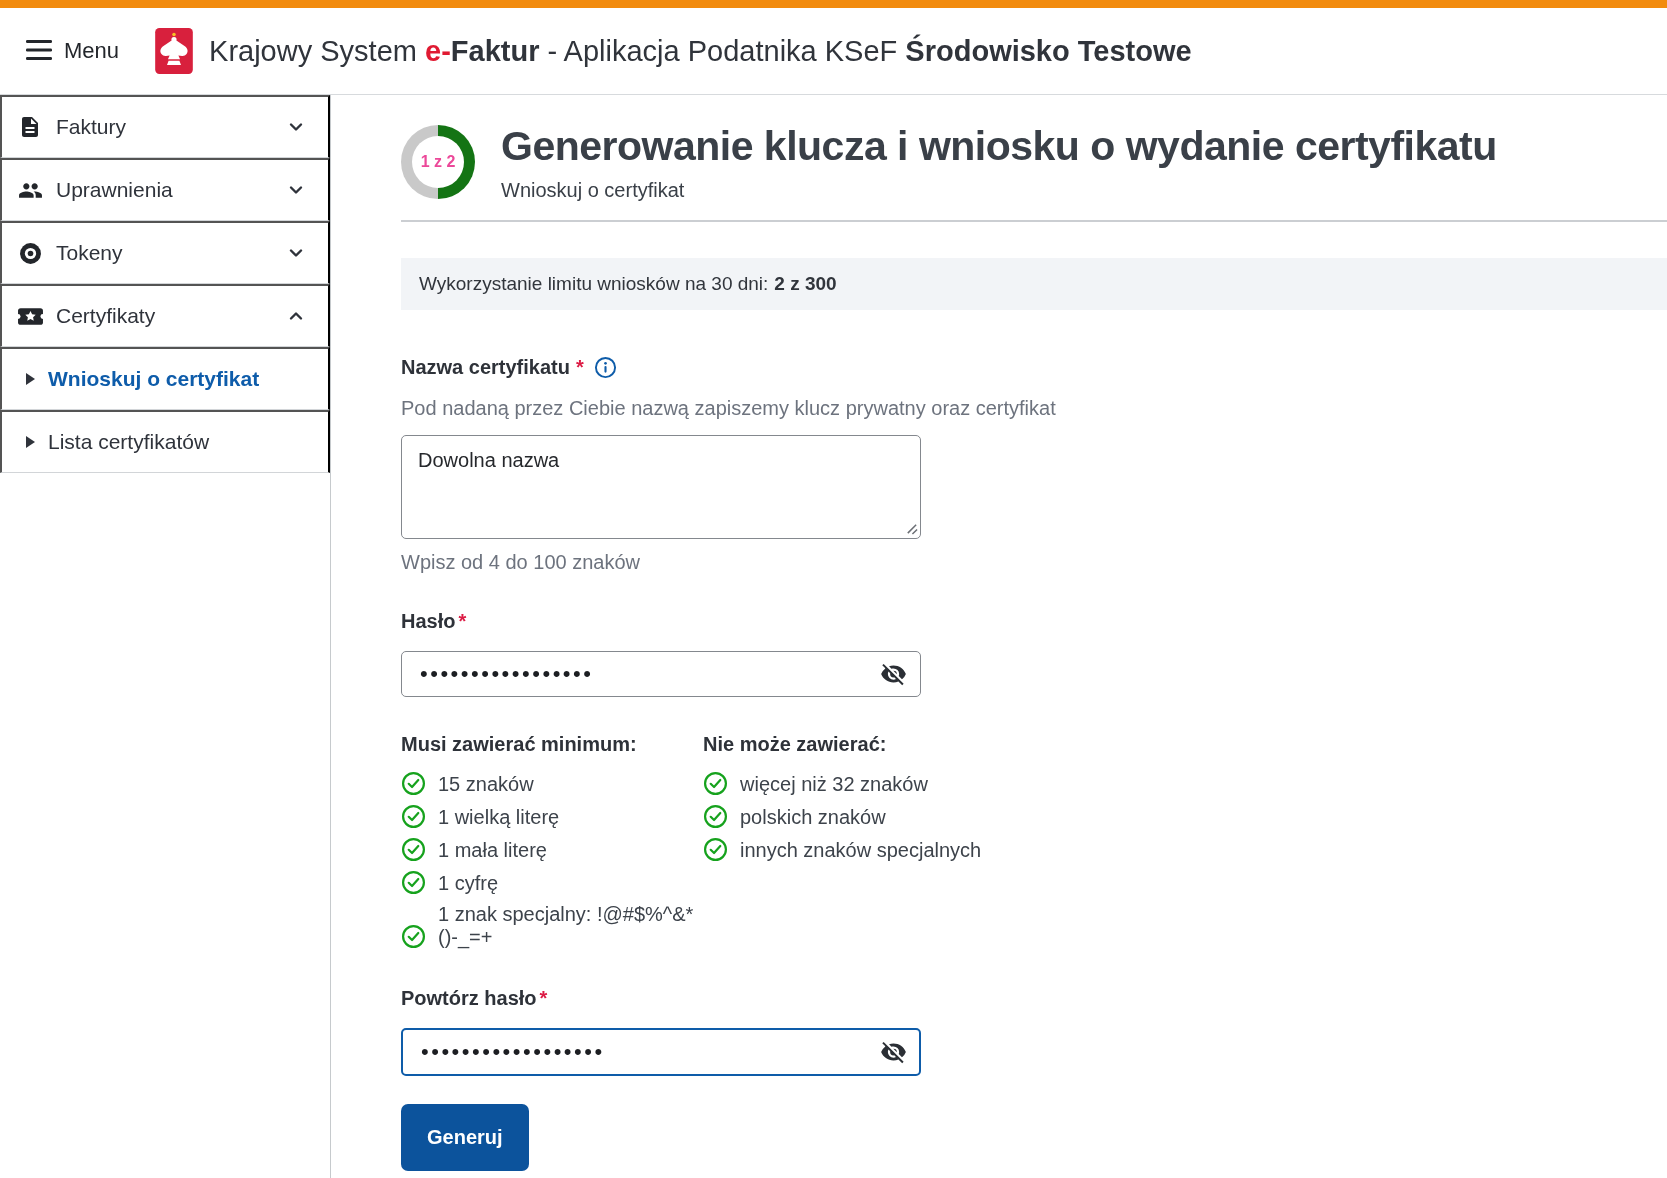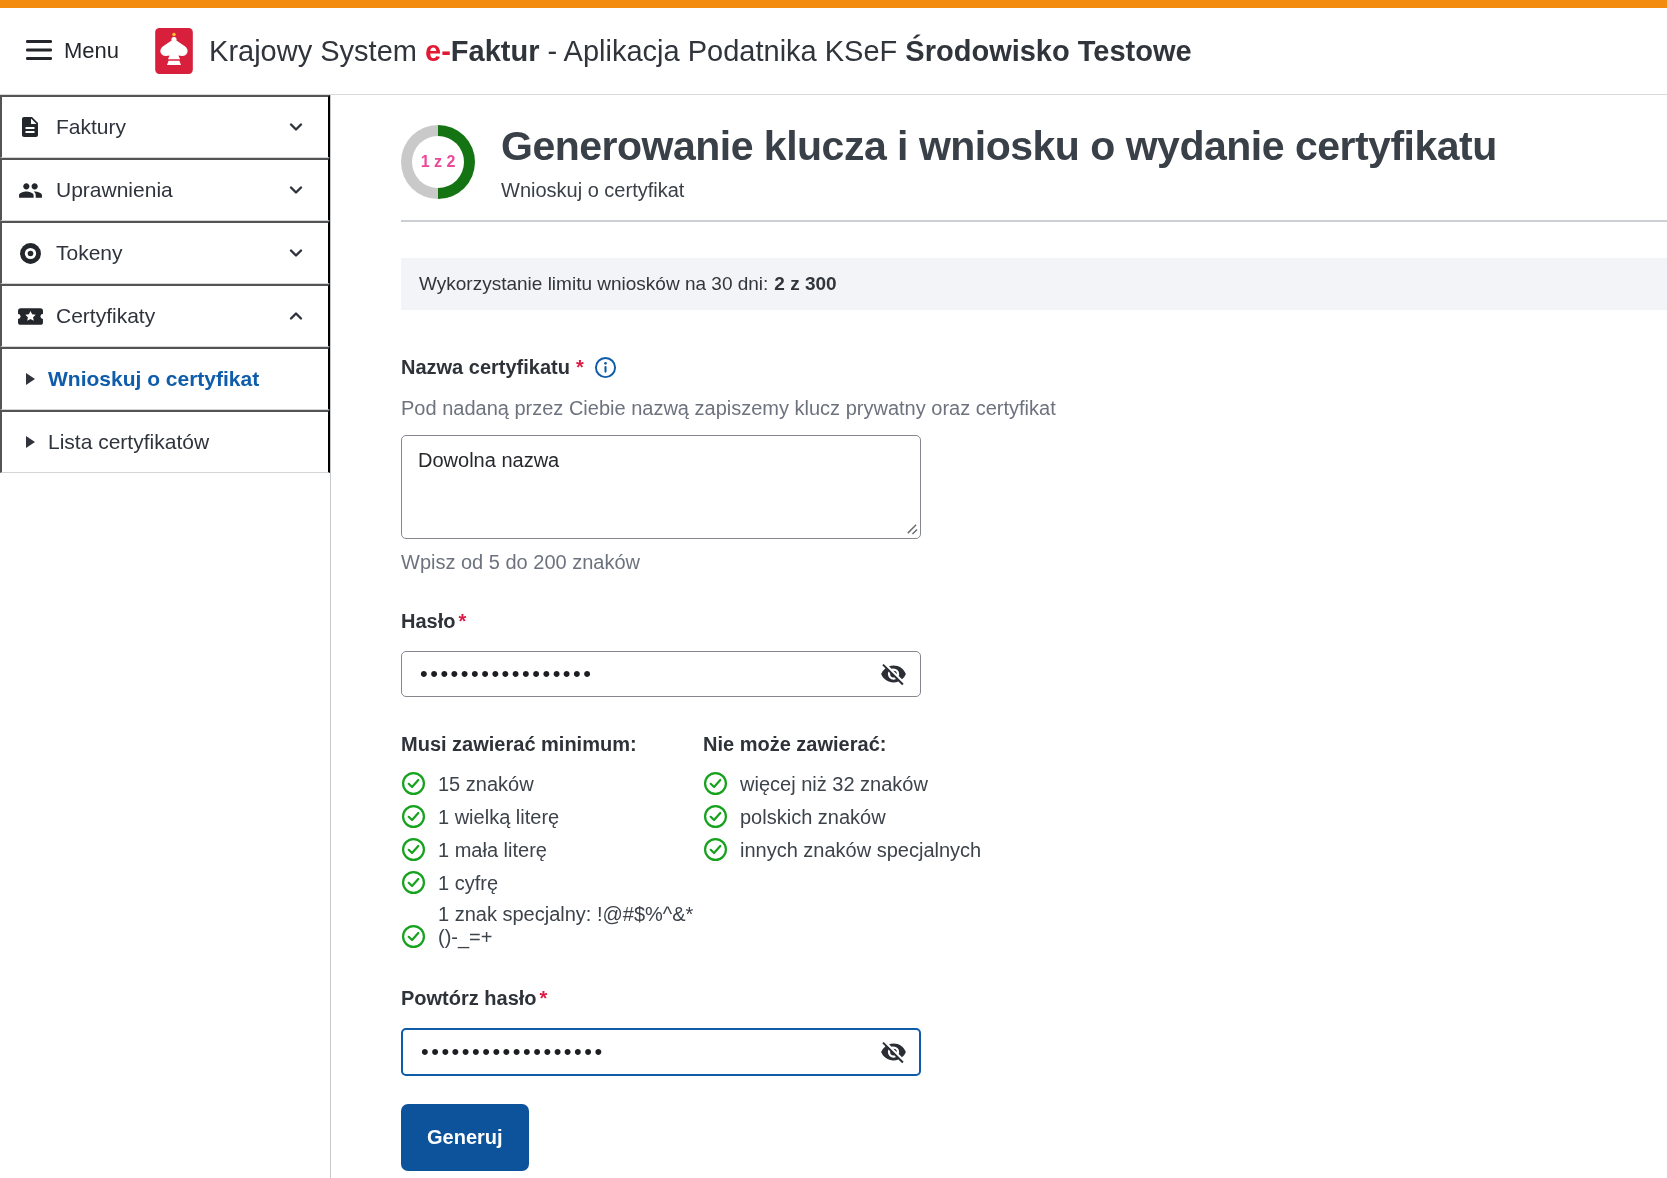--- a/index.html
+++ b/index.html
@@ -257,21 +257,21 @@
         <div class="help-text">Pod nadaną przez Ciebie nazwą zapiszemy klucz prywatny oraz certyfikat</div>
 
         <div class="textarea-wrap">
           <textarea class="name-input" style="">Dowolna nazwa</textarea>
           <span class="resize-handle">
             <svg width="13" height="13" viewBox="0 0 14 14">
                 <path d="M3 12 L12 3 M8 13 L13 8" stroke="#6b6f75" stroke-width="1.6" fill="none"></path>
               </svg>
           </span>
         </div>
-        <div class="hint-text">Wpisz od 5 do 200 znaków</div>
+        <div class="hint-text">Wpisz od 4 do 100 znaków</div>
 
         <div class="field-label tight label-gap-lg">
           <span>Hasło</span>
           <span class="req">*</span>
         </div>
         <div class="password-wrap">
           <input class="password-input" type="text" readonly="" value="•••••••••••••••••" style="">
           <button type="button" class="eye-btn">
             <svg width="27" height="27" viewBox="0 0 24 24">
                 <path fill="#2b2f35" d="M12 7a5 5 0 0 1 5 5c0 .65-.13 1.26-.36 1.83l2.92 2.92A10.97 10.97 0 0 0 23 12c-1.73-4.39-6-7.5-11-7.5-1.4 0-2.74.25-3.98.7l2.16 2.16C10.74 7.13 11.35 7 12 7zM2 4.27l2.28 2.28.46.46A10.98 10.98 0 0 0 1 12c1.73 4.39 6 7.5 11 7.5 1.55 0 3.03-.3 4.38-.84l.42.42L19.73 22 21 20.73 3.27 3 2 4.27zM7.53 9.8l1.55 1.55c-.05.21-.08.43-.08.65a3 3 0 0 0 3 3c.22 0 .44-.03.65-.08l1.55 1.55c-.67.33-1.41.53-2.2.53a5 5 0 0 1-5-5c0-.79.2-1.53.53-2.2zm4.31-.78l3.15 3.15.02-.16a3 3 0 0 0-3-3l-.17.01z"></path>

